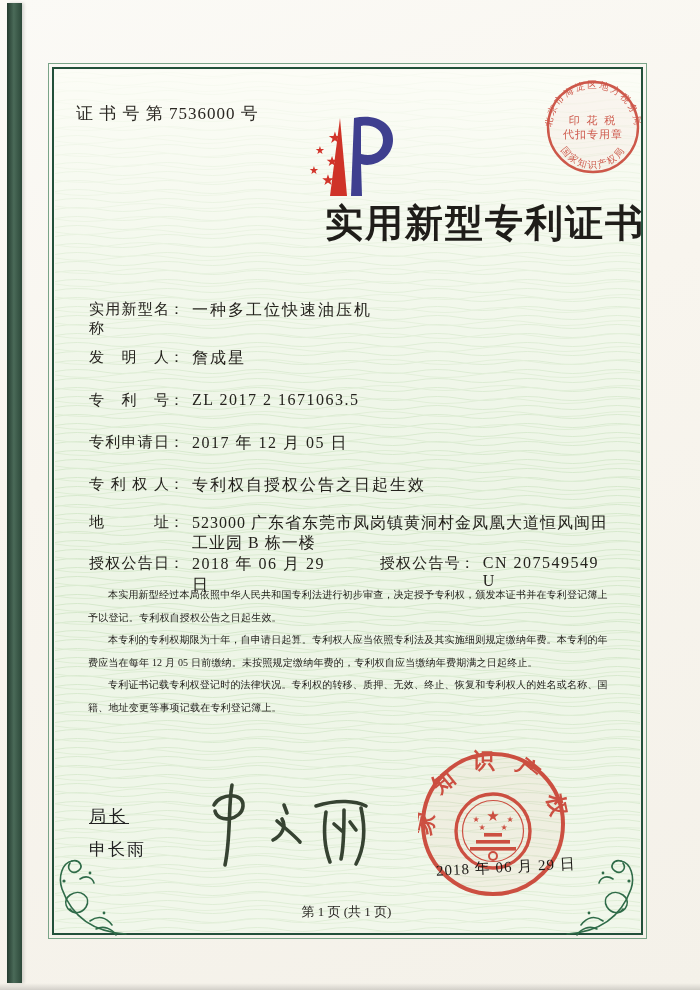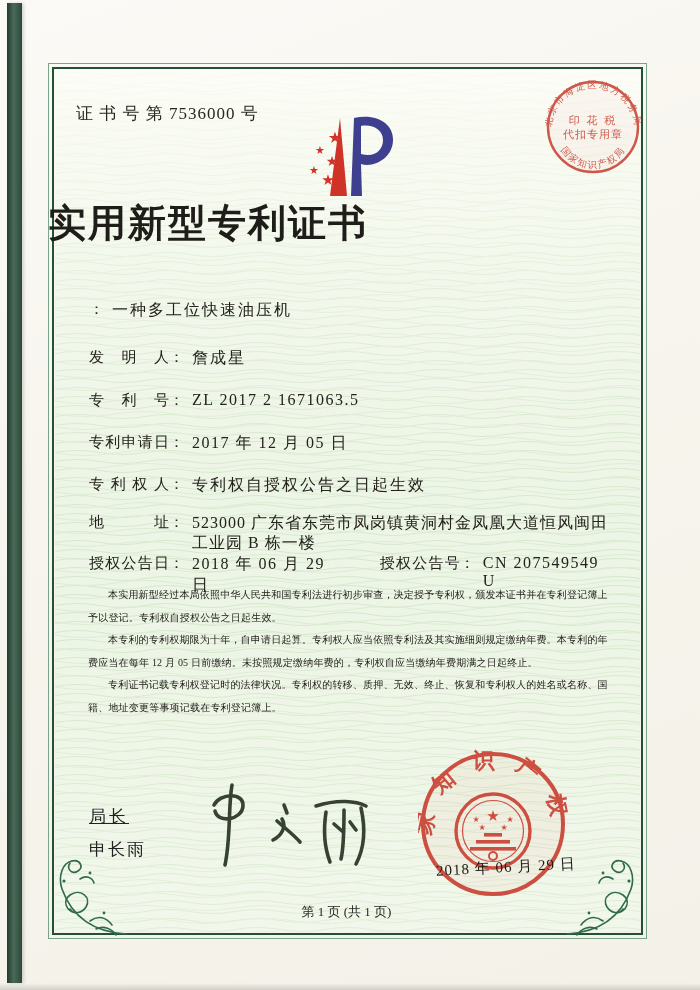--- a/index.html
+++ b/index.html
@@ -17,21 +17,21 @@
   .frame{position:absolute;left:48px;top:63px;width:597px;height:874px;
     border:1px solid #7aa488;}
   .frame-inner{position:absolute;left:3px;top:3px;right:3px;bottom:3px;
     border:2px solid #22503a;}
   .guilloche{position:absolute;left:6px;top:6px;width:585px;height:862px;}
   .lightwash{position:absolute;left:6px;top:6px;width:585px;height:862px;
     background:linear-gradient(180deg,rgba(255,254,249,.85) 0%,rgba(255,254,249,.35) 22%,rgba(255,254,249,.05) 45%,rgba(255,254,249,0) 62%,rgba(255,254,249,.25) 100%);}
   .content{position:absolute;left:0;top:0;width:614px;height:990px;z-index:3;}
 
   .cert-no{position:absolute;left:76px;top:102px;font-size:17px;letter-spacing:1px;color:#2a2722;}
-  .title{position:absolute;left:48px;top:198px;width:597px;text-align:left;
+  .title{position:absolute;left:48px;top:198px;width:597px;text-align:right;
     font-size:38px;font-weight:bold;letter-spacing:2px;color:#1f1d19;}
 
   .field-row{position:absolute;left:89px;display:flex;align-items:flex-start;
     font-size:15px;color:#24221d;}
   .flabel{display:inline-block;width:80px;text-align:justify;text-align-last:justify;flex:none;}
   .fcolon{flex:none;margin-right:8px;}
   .fvalue{font-size:16px;letter-spacing:2px;white-space:pre-line;}
   .fvalue.latin{letter-spacing:1.5px;}
   .pair2{display:flex;margin-left:34px;}
 
@@ -122,20 +122,21 @@
         <text x="25" y="44" font-size="11">★</text>
         <text x="37" y="56" font-size="14">★</text>
         <text x="19" y="64" font-size="11">★</text>
         <text x="33" y="75" font-size="15">★</text>
       </g>
     </svg>
 
     <div class="title">实用新型专利证书</div>
 
     <div class="field-row" style="top:300px">
+      <span class="flabel">实用新型名称</span>
         <span class="fcolon">：</span>
       <span class="fvalue">一种多工位快速油压机</span>
     </div>
     <div class="field-row" style="top:348px">
       <span class="flabel">发明人</span>
         <span class="fcolon">：</span>
       <span class="fvalue">詹成星</span>
     </div>
     <div class="field-row" style="top:391px">
       <span class="flabel">专利号</span>

